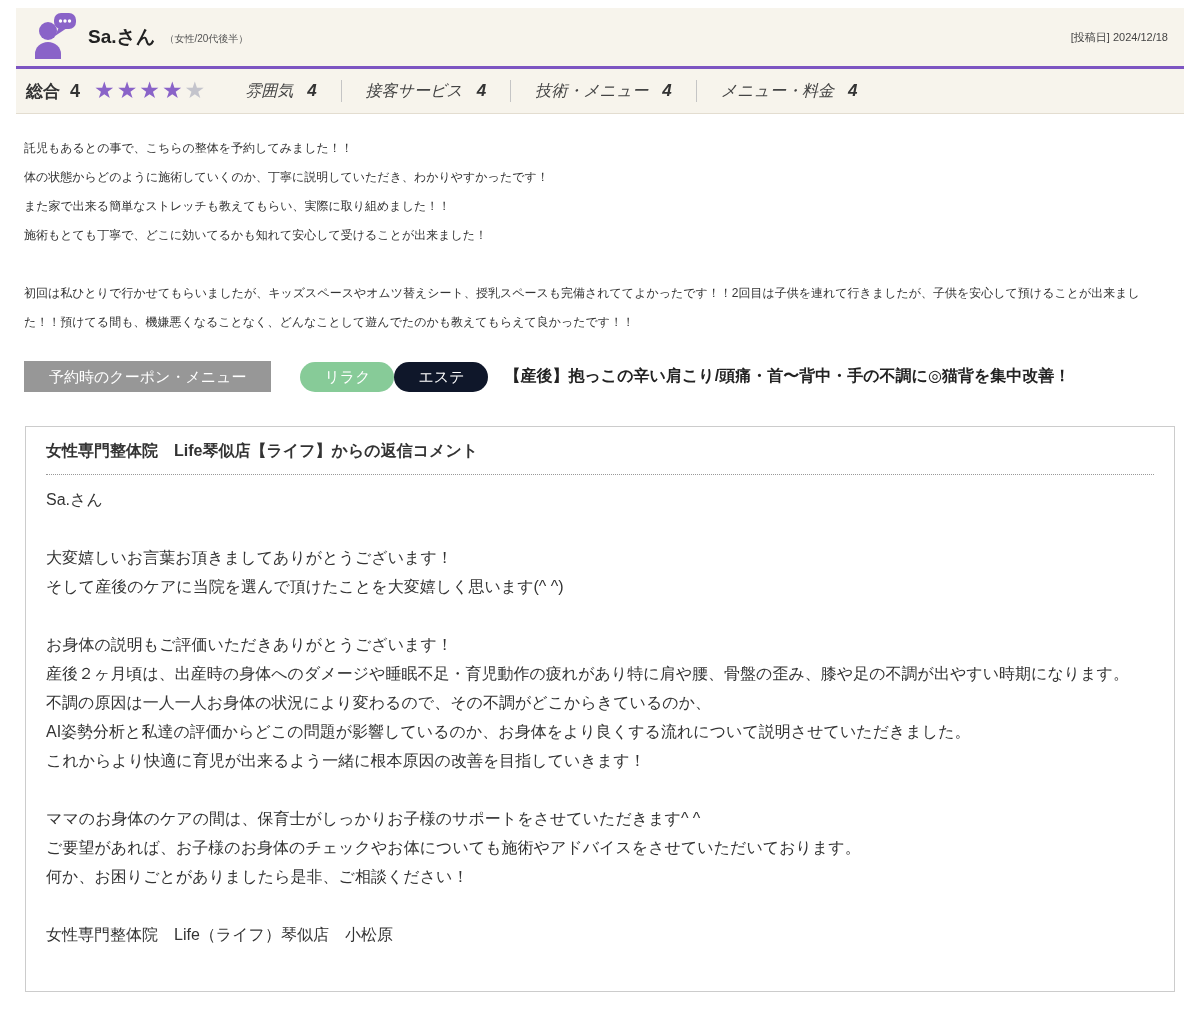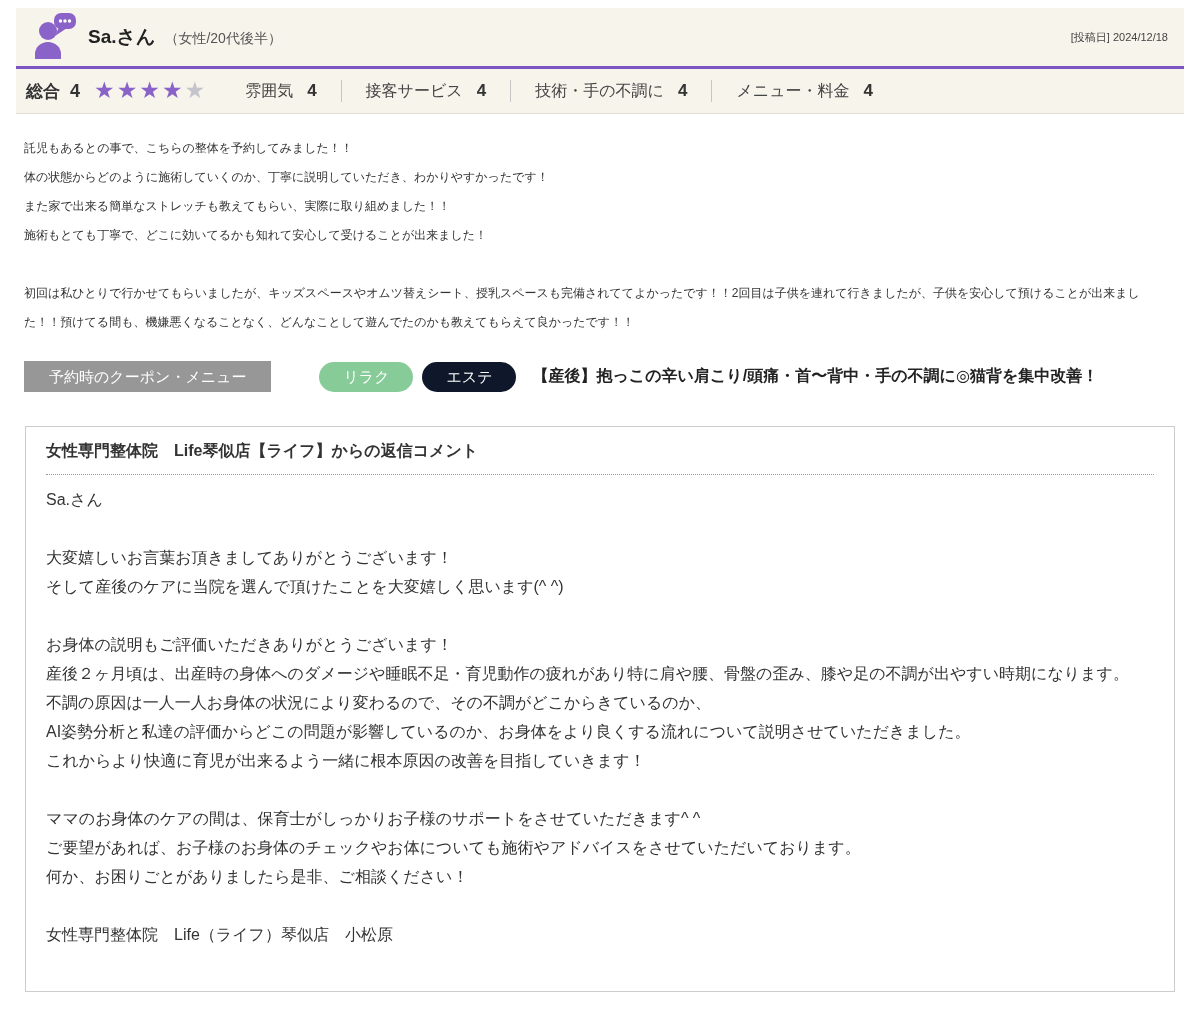--- a/index.html
+++ b/index.html
@@ -15,38 +15,38 @@
   
   .review-header {
     background: #f7f4ec;
     border-bottom: 3px solid #7d55c2;
     display: flex; align-items: center;
     padding: 6px 16px;
     height: 61px;
   }
   .avatar { margin-right: 10px; flex: 0 0 auto; margin-top: 2px; }
   .reviewer-name { font-size: 19px; font-weight: bold; color: #222; }
-  .reviewer-profile { font-size: 14px; color: #555; margin-left: 9px; padding-top: 3px; }
+  .reviewer-profile { font-size: 10px; color: #555; margin-left: 9px; padding-top: 3px; }
   .post-date { margin-left: auto; font-size: 11px; color: #444; }
 
   
   .rating-bar {
     background: #f7f4ec;
     border-bottom: 1px solid #e3ddd0;
     display: flex; align-items: center;
     padding: 0 10px;
     height: 45px;
     font-size: 16px; color: #444;
   }
   .overall-label { font-weight: bold; color: #333; font-size: 17px; }
   .overall-value { font-weight: bold; color: #333; font-size: 18px; margin: 0 14px 0 10px; }
   .stars { font-size: 23px; letter-spacing: 2px; line-height: 1; margin-top: -2px; }
   .star { color: #c4c4cc; }
   .star.filled { color: #8a63c8; }
-  .rating-items { display: flex; align-items: center; margin-left: 38px; }
+  .rating-items { display: flex; align-items: center; margin-left: 38px; font-style: italic; }
   .rating-item { display: flex; align-items: center; }
   .rating-item .lbl { color: #444; }
   .rating-item .val { font-weight: bold; color: #333; font-size: 17px; margin-left: 14px; }
   .v-divider { width: 1px; height: 22px; background: #c5c5c5; margin: 0 24px; }
 
   
   .review-body {
     padding: 20px 8px 0 8px;
     font-size: 12px;
     line-height: 29px;
@@ -54,21 +54,21 @@
     color: #333;
   }
 
   
   .coupon-row { display: flex; align-items: center; margin: 24px 8px 0 8px; height: 31px; }
   .coupon-label-btn {
     background: #979797; color: #fff;
     font-size: 15px; padding: 6px 25px;
     border: none; line-height: 19px;
   }
-  .tags { margin-left: 48px; display: flex; gap: 9px; }
+  .tags { margin-left: 29px; display: flex; }
   .tag {
     color: #fff; font-size: 15px;
     width: 94px; height: 30px; line-height: 30px;
     text-align: center; border-radius: 16px;
   }
   .tag-green { background: #87cb98; }
   .tag-purple { background: #0f172a; }
   .coupon-title { margin-left: 16px; font-size: 16px; font-weight: bold; color: #222; }
 
   
@@ -122,21 +122,21 @@
         <span class="lbl">雰囲気</span>
         <span class="val">4</span>
       </span>
       <span class="v-divider"></span>
       <span class="rating-item">
         <span class="lbl">接客サービス</span>
         <span class="val">4</span>
       </span>
       <span class="v-divider"></span>
       <span class="rating-item">
-        <span class="lbl">技術・手の不調に</span>
+        <span class="lbl">技術・メニュー</span>
         <span class="val">4</span>
       </span>
       <span class="v-divider"></span>
       <span class="rating-item">
         <span class="lbl">メニュー・料金</span>
         <span class="val">4</span>
       </span>
     </span>
   </div>
 

